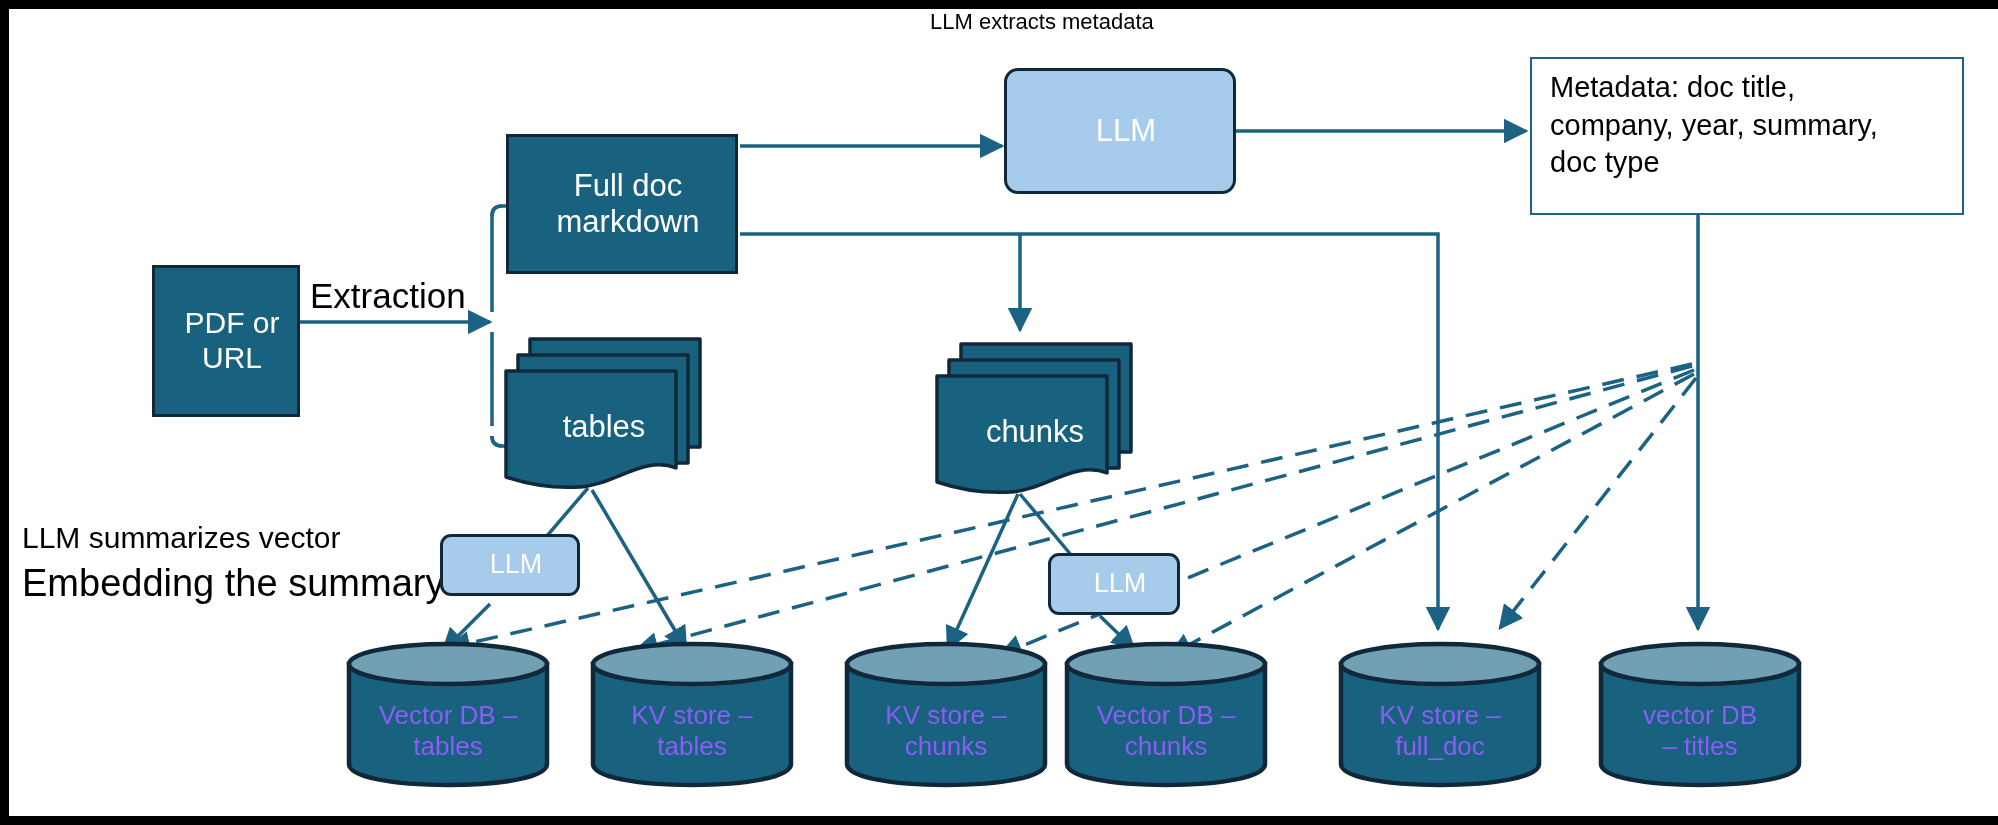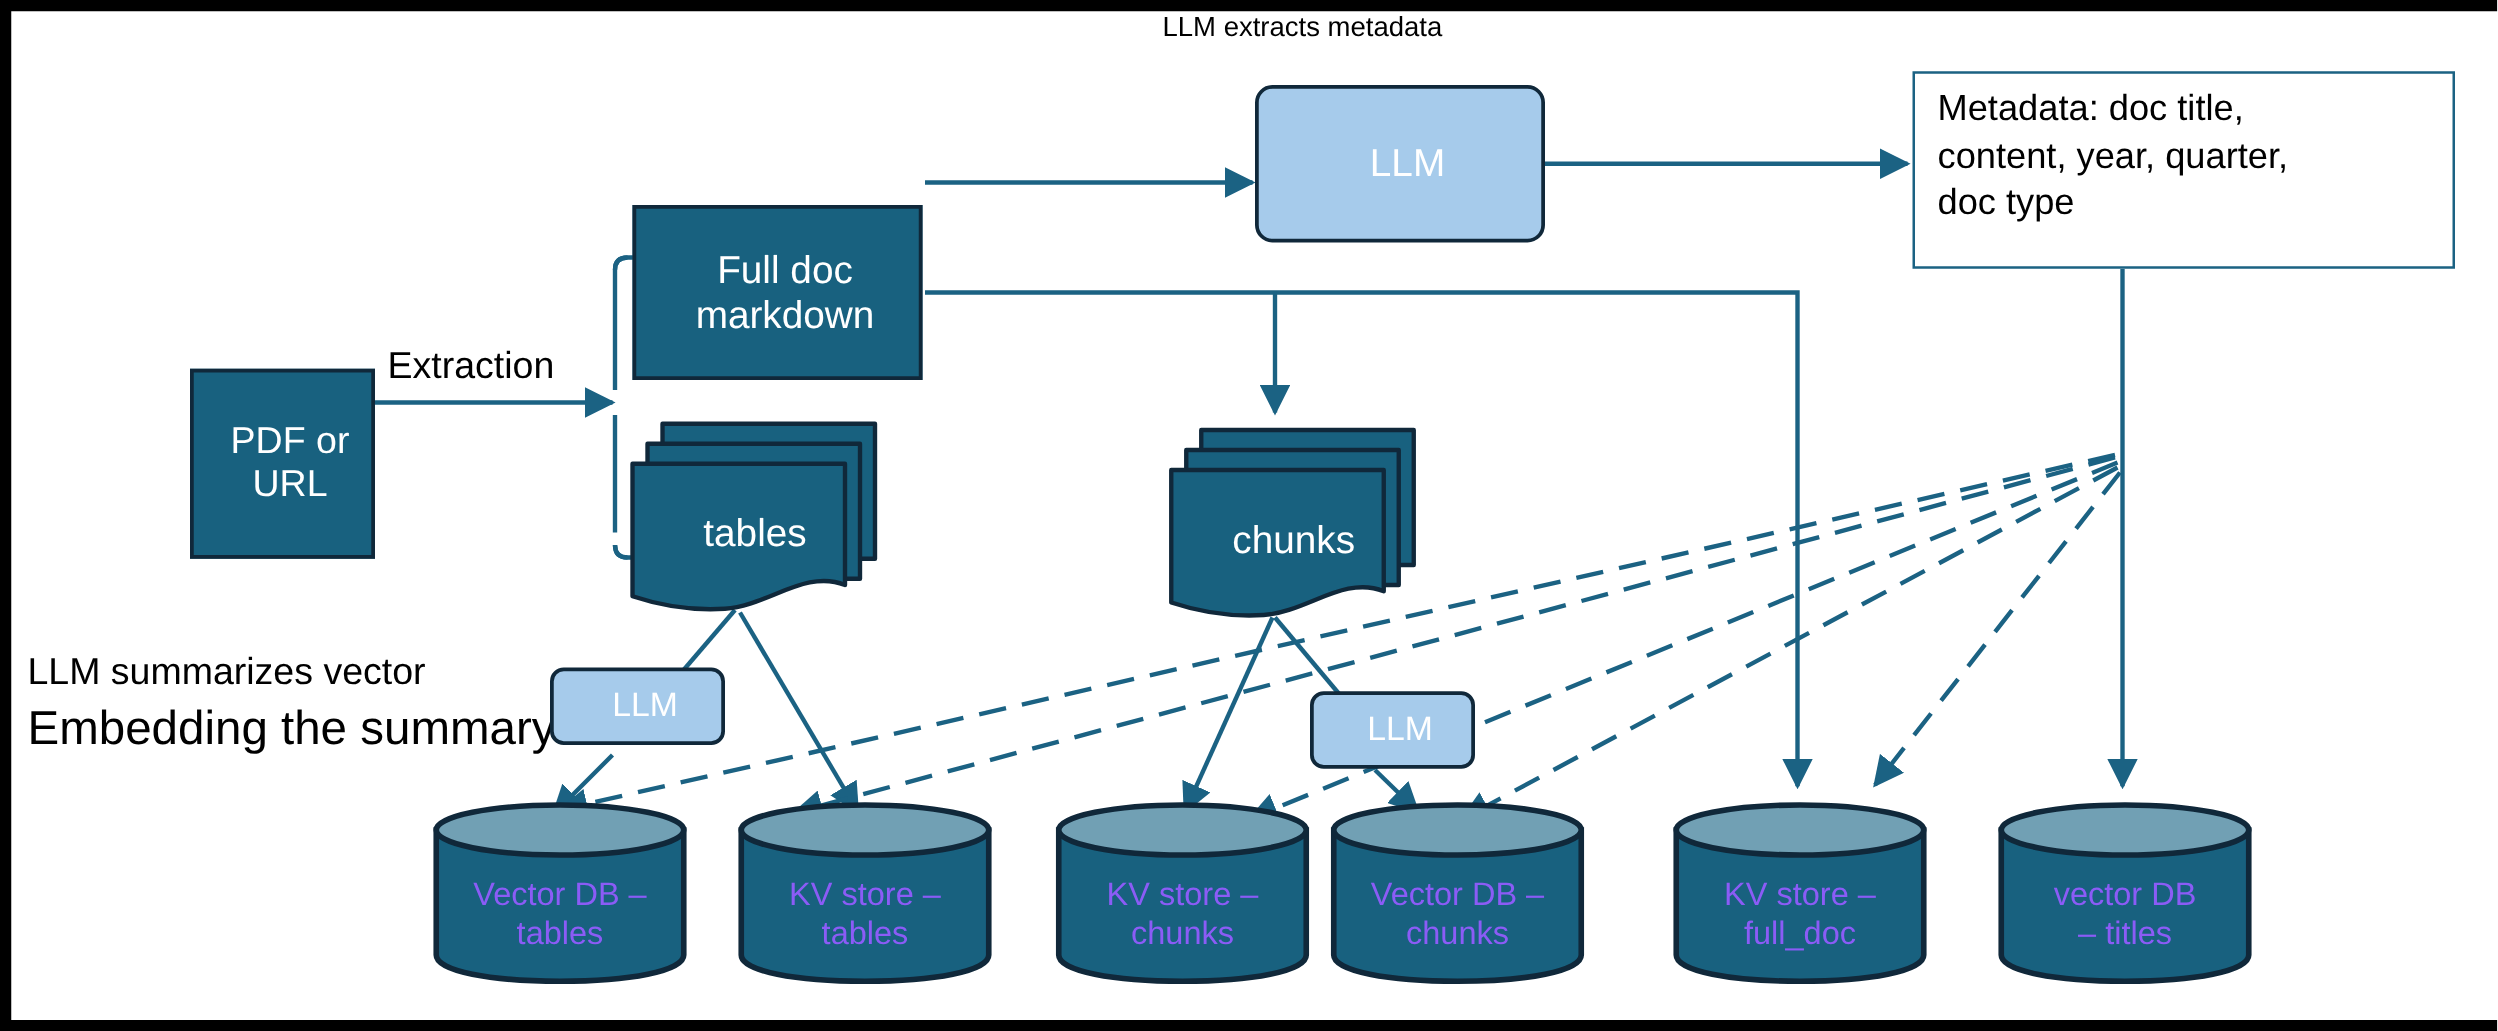--- a/index.html
+++ b/index.html
@@ -42,21 +42,20 @@
     align-items: center;
     justify-content: center;
     text-align: right;
     color: #ffffff;
     line-height: 1.16;
     padding-left: 12px;
   }
   .rect-dark {
     background: #18617f;
     border: 3px solid #10283a;
-    margin-top: 30px;
   }
   .llm-box {
     background: #a6cbeb;
     border: 3px solid #10283a;
     border-radius: 14px;
     color: #ffffff;
   }
   .llm-small {
     border-radius: 11px;
     border-width: 3px;
@@ -164,34 +163,34 @@
     </g>
   </svg>
 
   <div class="plain-label" style="left:930px; top:9px; font-size:22px;">LLM extracts metadata</div>
 
   <div class="node rect-dark" style="left:152px; top:265px; width:148px; height:152px; font-size:30px; flex-direction:column;">
     <span>PDF or</span>
     <span>URL</span>
   </div>
 
-  <div class="plain-label" style="left:310px; top:275px; font-size:30px;">Extraction</div>
+  <div class="plain-label" style="left:310px; top:275px; font-size:35px;">Extraction</div>
 
   <div class="node rect-dark" style="left:506px; top:134px; width:232px; height:140px; font-size:31px; flex-direction:column;">
     <span>Full doc</span>
     <span>markdown</span>
   </div>
 
   <div class="node llm-box" style="left:1004px; top:68px; width:232px; height:126px; font-size:31px;">
     <span>LLM</span>
   </div>
 
   <div class="node meta-box" style="left:1530px; top:57px; width:434px; height:158px; font-size:29px; flex-direction:column; align-items:flex-start;">
     <span>Metadata: doc title,</span>
-    <span>content, year, quarter,</span>
+    <span>company, year, summary,</span>
     <span>doc type</span>
   </div>
 
   <div class="stack" style="left:504px; top:335px; width:200px; height:160px;">
     <svg width="200" height="160" viewBox="0 0 200 160" xmlns="http://www.w3.org/2000/svg">
       <g fill="#18617f" stroke="#10283a" stroke-width="3.5" stroke-linejoin="round">
         <path d="M 26 4 H 196 V 112 H 26 Z"></path>
         <path d="M 14 20 H 184 V 128 H 14 Z"></path>
         <path d="M 2 36 H 172 V 133
                  C 140 120 110 150 76 152

